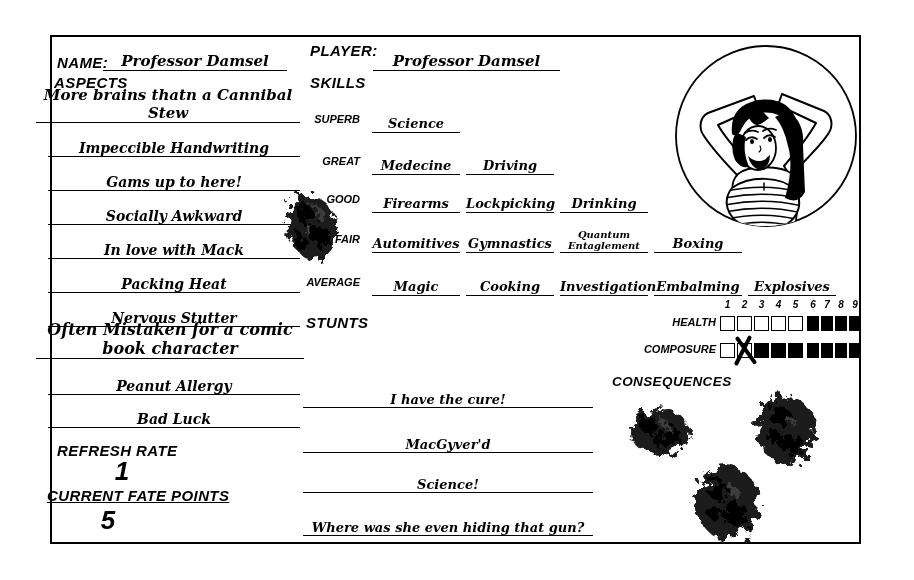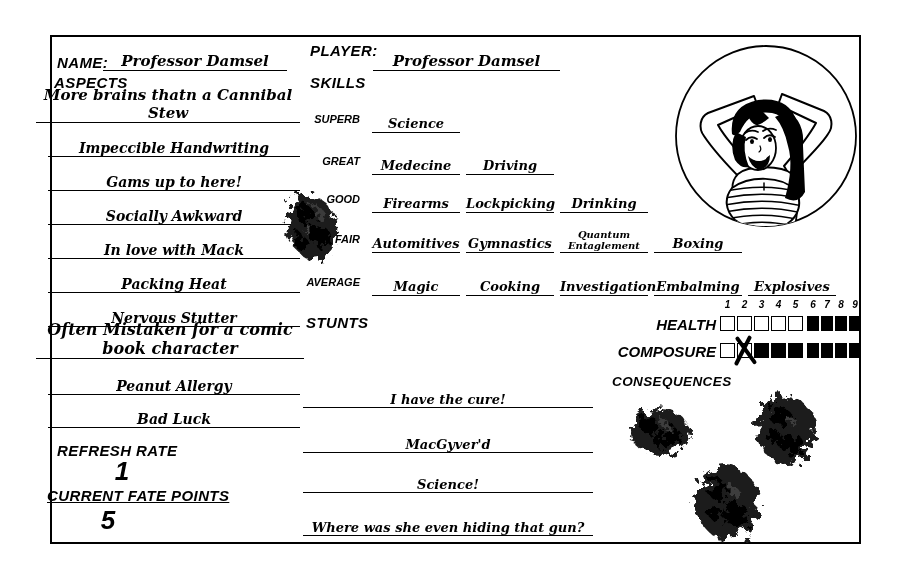--- a/index.html
+++ b/index.html
@@ -25,21 +25,21 @@
   .num-row span{width:15px;text-align:center;font-family:"Liberation Sans",sans-serif;font-style:italic;font-weight:bold;font-size:10px;}
   .num-row span:nth-child(n+6){width:12px;}
   .num-row span:nth-child(6){margin-left:2px;}
   .box{width:15px;height:15px;border:1.7px solid #000;box-sizing:border-box;position:relative;background:#fff;}
   .box-row .box:nth-child(n+6){width:12px;}
   .box-row .box:nth-child(6){margin-left:2px;}
   .box-filled{background:#000;}
   .box-crossed::before,.box-crossed::after{content:"";position:absolute;top:-10px;width:3.6px;height:33px;background:#000;border-radius:2px;}
   .box-crossed::before{left:3px;transform:rotate(27deg);}
   .box-crossed::after{left:6px;transform:rotate(-36deg);}
-  .track-label{position:absolute;left:598px;width:118px;text-align:right;font-family:"Liberation Sans",sans-serif;font-style:italic;font-weight:bold;font-size:15px;}
+  .track-label{position:absolute;left:598px;width:118px;text-align:right;font-family:"Liberation Sans",sans-serif;font-style:italic;font-weight:bold;font-size:11px;}
   .big-num{position:absolute;width:44px;text-align:center;font-family:"Liberation Sans",sans-serif;font-style:italic;font-weight:bold;font-size:26px;}
   svg{display:block;}
   .overlay{position:absolute;left:0;top:0;pointer-events:none;}
 </style>
 </head>
 <body>
 
 <div class="canvas">
   <div class="sheet"></div>
 

